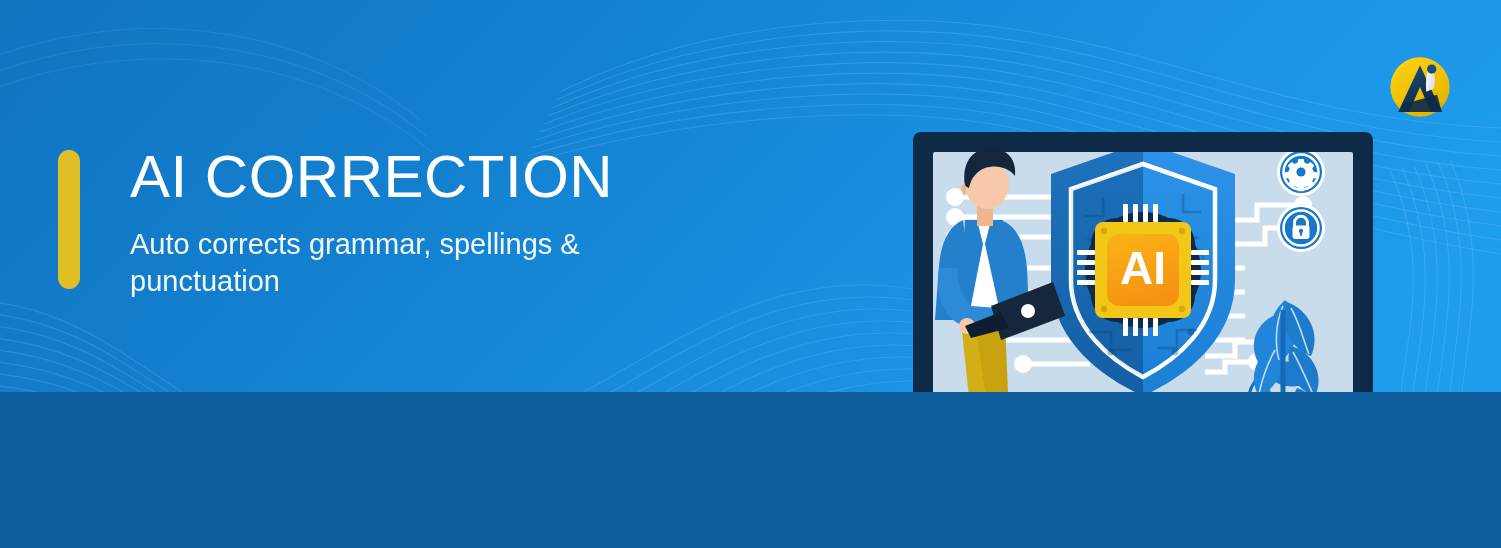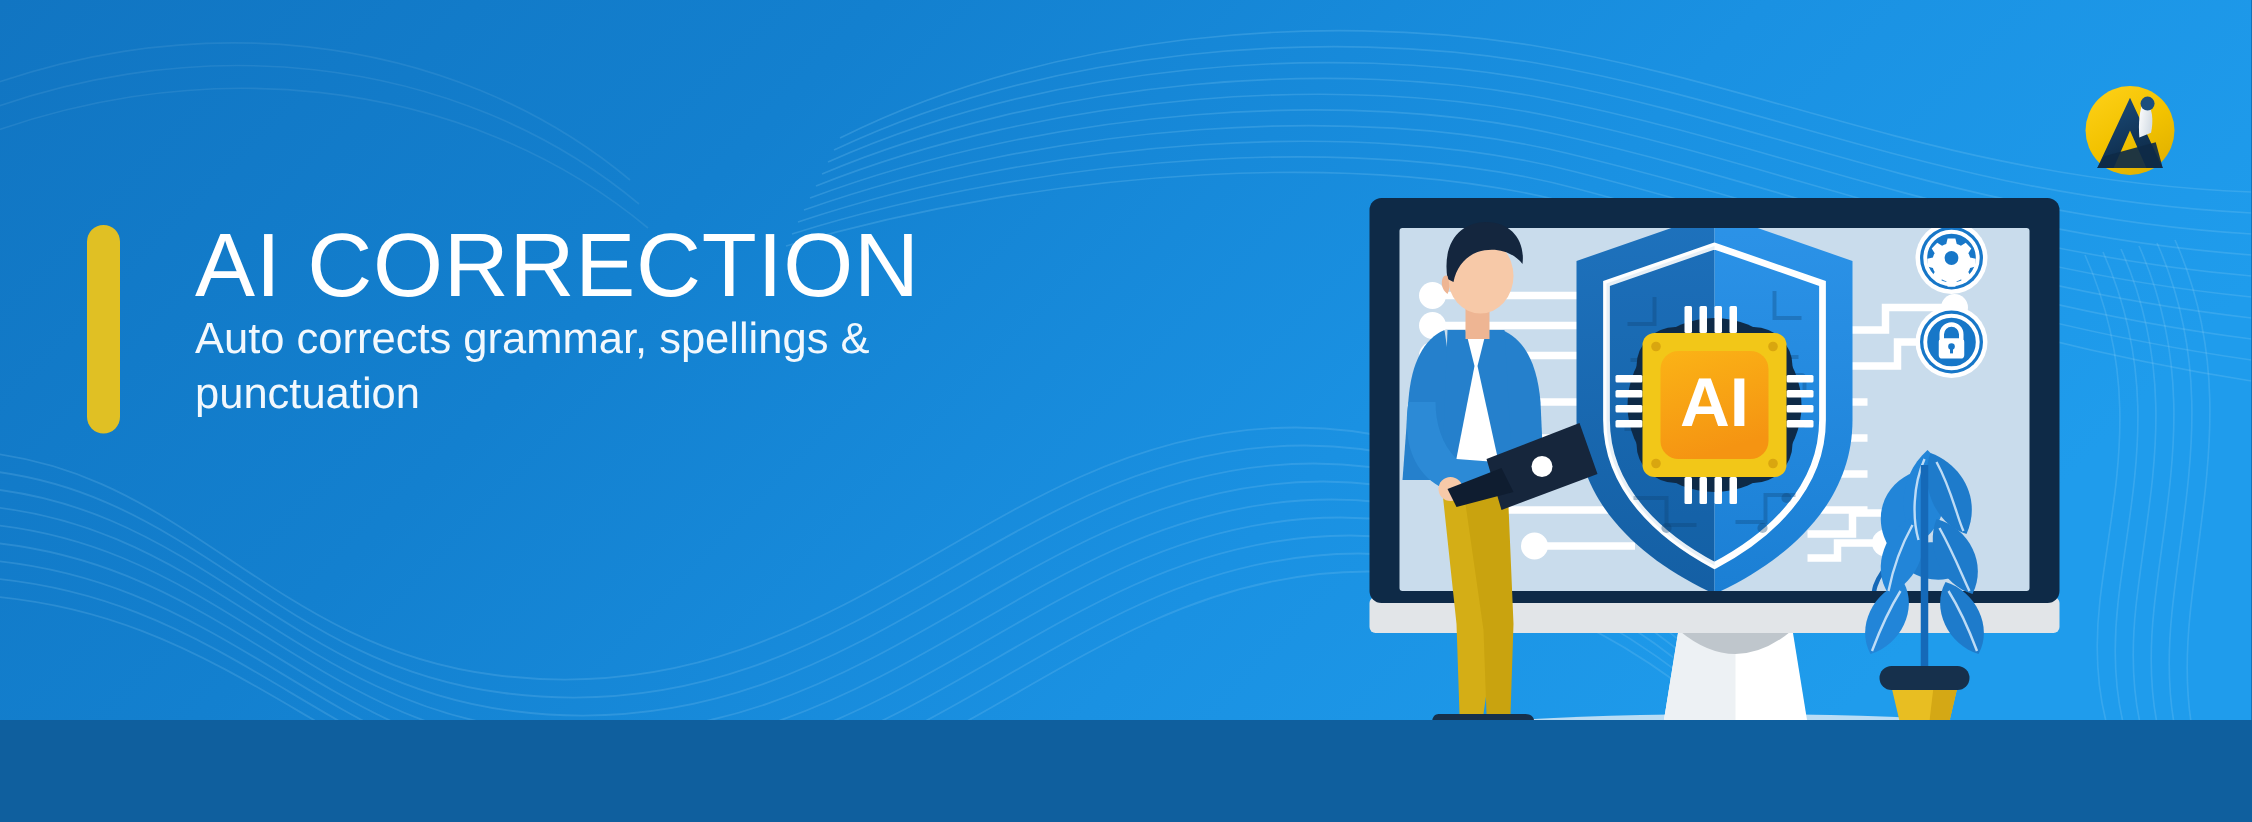--- a/index.html
+++ b/index.html
@@ -5,21 +5,21 @@
   * { margin:0; padding:0; box-sizing:border-box; }
   html,body { background:#0f5f9e; }
   body {
     font-family:"Liberation Sans", sans-serif;
     -webkit-font-smoothing:antialiased;
   }
 
   .banner {
     position:relative;
     width:1501px;
-    height:480px;
+    height:392px;
     overflow:hidden;
     background:linear-gradient(105deg,#1379c6 0%,#1380cf 30%,#1488db 55%,#1a94e6 78%,#1e9ae9 100%);
   }
 
   
   .bg-waves { position:absolute; inset:0; pointer-events:none; }
 
   
   .text-block {
     position:absolute;
@@ -44,20 +44,21 @@
     line-height:62px;
     font-weight:300;
     letter-spacing:0.5px;
     white-space:nowrap;
   }
   .subline {
     color:#f2f8fd;
     font-size:29px;
     line-height:37px;
     font-weight:300;
+    margin-top:18px;
     max-width:540px;
   }
 
   
   .logo { position:absolute; right:42px; top:48px; width:78px; height:78px; }
 
   
   .illustration { position:absolute; left:905px; top:120px; width:500px; height:400px; }
 </style>
 </head>

